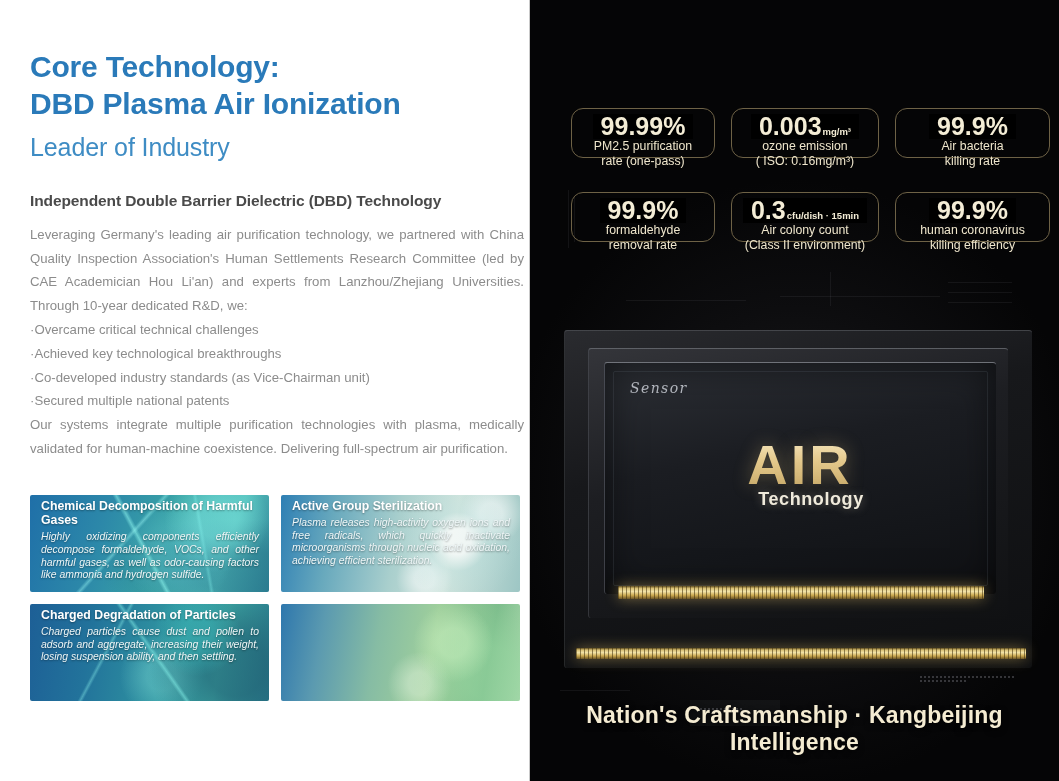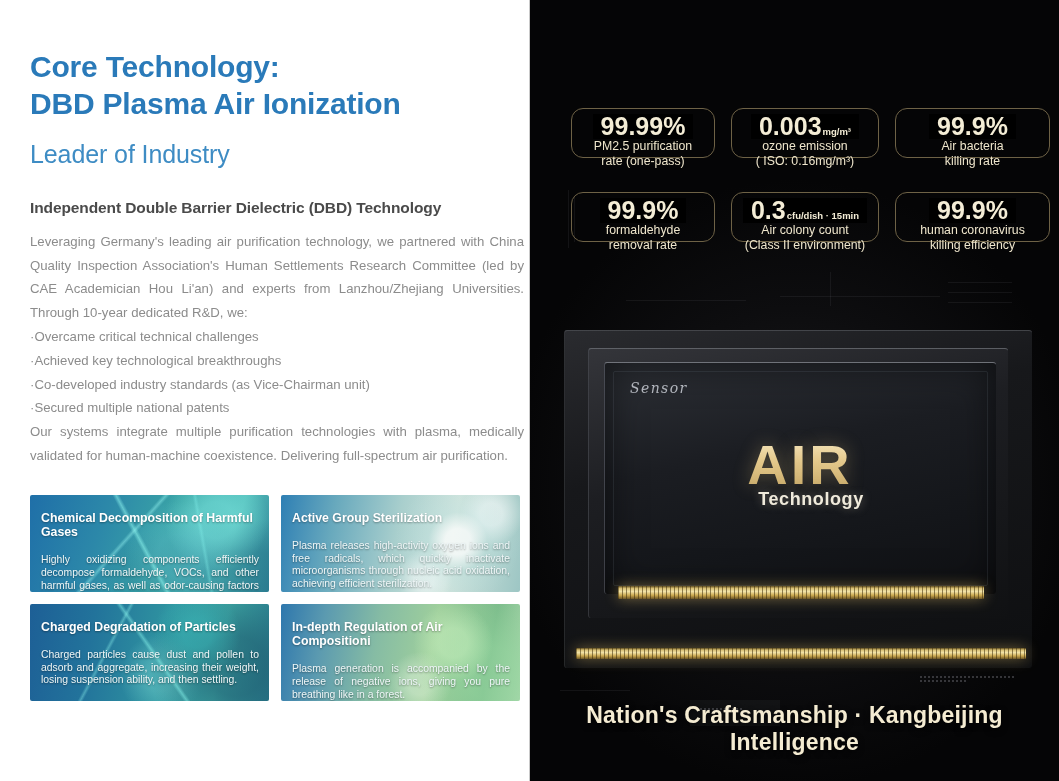--- a/index.html
+++ b/index.html
@@ -21,21 +21,21 @@
     font-size:30px;
     font-weight:bold;
     line-height:1.24;
     letter-spacing:-0.2px;
   }
   #subtitle {
     color:#3e8cc4;
     font-size:25px;
     font-weight:400;
     line-height:1.3;
-    margin-top:16px;
+    margin-top:9px;
     letter-spacing:-0.1px;
   }
   #section-heading {
     color:#4a4a4a;
     font-size:15.5px;
     font-weight:bold;
     margin-top:28px;
     letter-spacing:-0.1px;
   }
   #body-copy {
@@ -53,39 +53,40 @@
     position:absolute; left:30px; top:495px;
     width:490px; height:220px;
     display:grid;
     grid-template-columns:239px 239px;
     grid-template-rows:97px 97px;
     gap:12px;
   }
   .card {
     position:relative;
     overflow:hidden;
-    padding:16px 10px 0 11px;
+    padding:4px 10px 0 11px;
     border-radius:2px;
   }
   .card .bgart { position:absolute; inset:0; z-index:0; }
   .card .ctext { position:relative; z-index:2; }
   .card h4 {
     color:#ffffff;
     font-size:12.3px;
     font-weight:bold;
     line-height:14.2px;
     text-shadow:0 1px 2px rgba(0,0,0,.35);
   }
   .card p {
     color:#eef6f7;
     font-size:10.4px;
     line-height:12.6px;
-    margin-top:15px;
+    margin-top:4px;
     text-shadow:0 1px 2px rgba(0,0,0,.4);
     text-align:justify;
+    font-style:italic;
   }
   
   #card-1 .bgart {
     background:
       radial-gradient(circle at 78% 26%, rgba(120,225,220,.55) 0 9%, transparent 26%),
       radial-gradient(circle at 62% 62%, rgba(90,190,200,.45) 0 13%, transparent 34%),
       radial-gradient(ellipse at 88% 78%, rgba(40,120,140,.55) 0 18%, transparent 48%),
       linear-gradient(108deg,#1f6fa8 0%,#2c88a9 30%,#3ba6a6 58%,#56c1bd 80%,#2d7f94 100%);
   }
   #card-1 .bgart::after{
@@ -315,24 +316,20 @@
   <div class="card" id="card-3">
     <div class="bgart"></div>
     <div class="ctext">
       <h4>Charged Degradation of Particles</h4>
       <p>Charged particles cause dust and pollen to adsorb and aggregate, increasing their weight, losing suspension ability, and then settling.</p>
     </div>
   </div>
 
   <div class="card" id="card-4">
     <div class="bgart"></div>
-    <div class="ctext">
-      <h4>In-depth Regulation of Air Compositioni</h4>
-      <p>Plasma generation is accompanied by the release of negative ions, giving you pure breathing like in a forest.</p>
-    </div>
   </div>
 </div>
 
 <div id="panel-divider"></div>
 
 <section id="right-panel">
 
   <div id="pcb">
     <div class="trace" style="left:38px; top:190px; width:1px; height:58px;"></div>
     <div class="trace" style="left:44px; top:196px; width:1px; height:46px;"></div>

